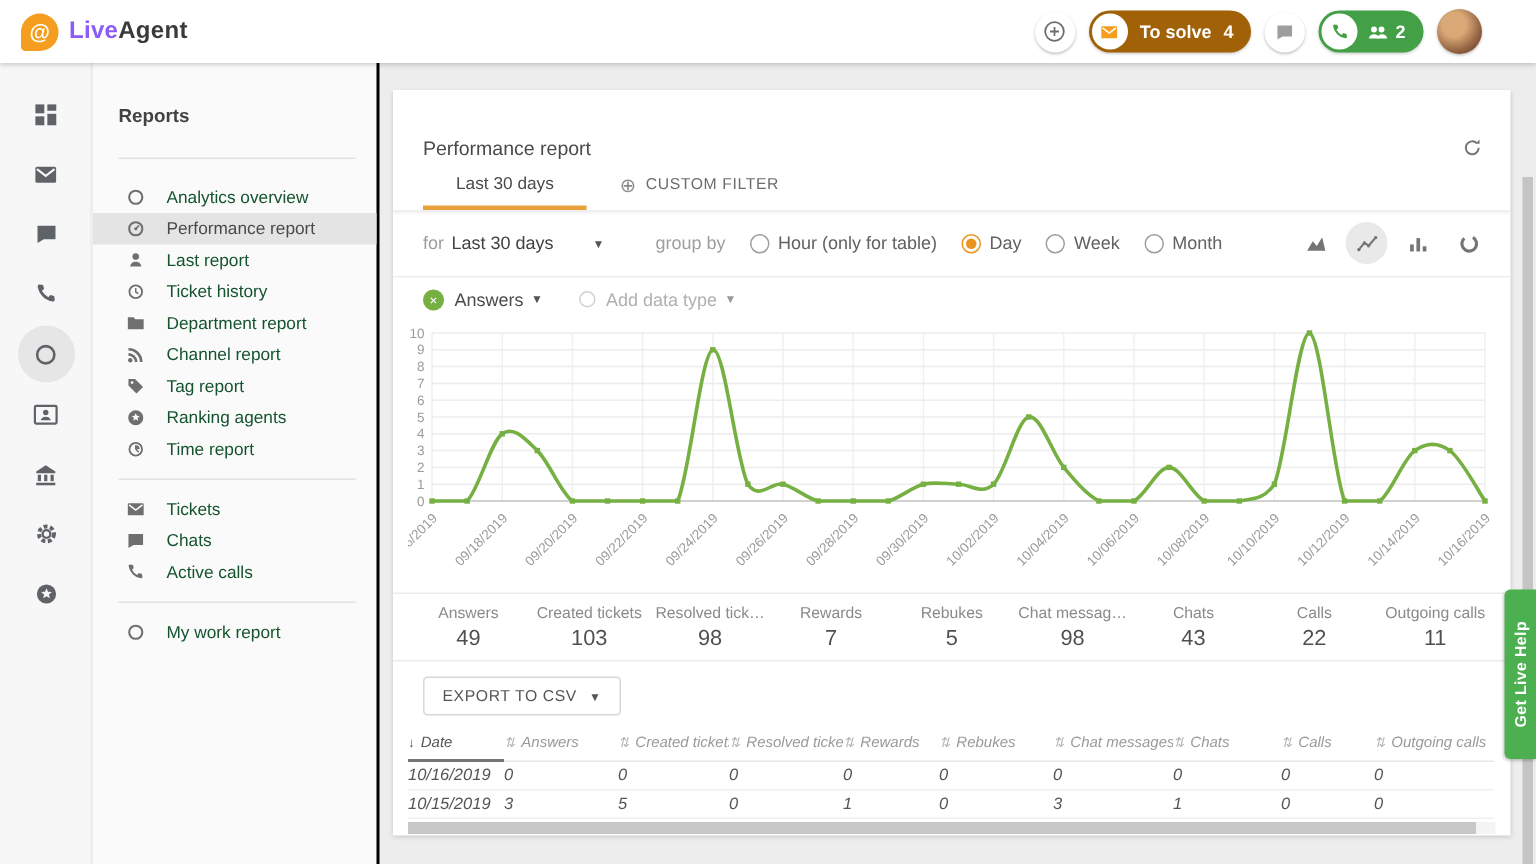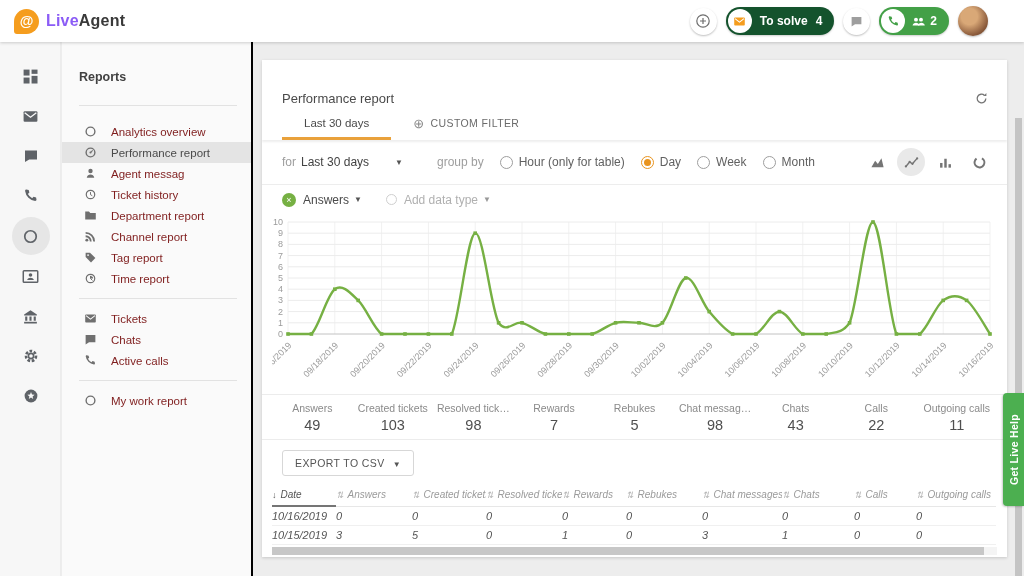--- a/index.html
+++ b/index.html
@@ -14,21 +14,21 @@
     color:#fff; font-weight:bold; font-size:14px; display:flex; align-items:center; justify-content:center; }
   .brand-text { font-size:16px; font-weight:bold; letter-spacing:.2px; }
   .brand-live { color:#8b5cf6; } .brand-agent { color:#3a3a3a; }
   .tb-right { margin-left:auto; display:flex; align-items:center; gap:9px; margin-right:36px; }
   .circ-btn { width:27px; height:27px; border-radius:50%; background:#fff; border:none;
     box-shadow:0 1px 2px rgba(0,0,0,.25); display:flex; align-items:center; justify-content:center;
     color:#6e6e6e; cursor:pointer; }
   .pill { height:28px; border-radius:14px; display:flex; align-items:center; color:#fff;
     font-size:12px; font-weight:bold; padding:2px; cursor:pointer; border:none;
     box-shadow:0 1px 2px rgba(0,0,0,.2); }
-  .pill-orange { background:#14532d; }
+  .pill-orange { background:#a16207; }
   .pill-green  { background:#43a047; }
   .pill-ic { width:24px; height:24px; border-radius:50%; background:#fff; display:flex;
     align-items:center; justify-content:center; }
   .pill-label { padding:0 6px 0 8px; } .pill-count { padding:0 10px 0 2px; }
   .avatar { width:30px; height:30px; border-radius:50%;
     background:radial-gradient(circle at 38% 35%, #d9a877 0 30%, #8a5a3b 70%, #5d3c26 100%);
     box-shadow:0 1px 2px rgba(0,0,0,.25); }
 
   
   .rail { position:absolute; left:0; top:42px; bottom:0; width:61px; background:#f7f7f7;
@@ -36,21 +36,21 @@
   .rail-item { width:61px; height:40px; display:flex; align-items:center; justify-content:center;
     color:#5f6368; cursor:pointer; }
   .rail-item .halo { width:38px; height:38px; border-radius:50%; display:flex; align-items:center; justify-content:center; }
   .rail-item.active .halo { background:#e6e6e6; }
 
   
   .menu { position:absolute; left:62px; top:42px; bottom:0; width:191px; background:#fafafa;
     border-right:2px solid #000000; z-index:4; }
   .menu-title { font-size:12.5px; font-weight:bold; color:#424242; padding:28px 0 12px 17px; }
   .menu-div { border:none; border-top:1px solid #e2e2e2; margin:9px 14px 9px 17px; }
-  .mi { display:flex; align-items:center; height:21px; padding-left:22px; cursor:pointer; color:#7f1d1d; }
+  .mi { display:flex; align-items:center; height:21px; padding-left:22px; cursor:pointer; color:#14532d; }
   .mi.active { background:#e4e4e4; color:#4a4a4a; }
   .mic { width:15px; display:flex; align-items:center; color:#6f6f6f; }
   .mil { font-size:11.5px; margin-left:12px; white-space:nowrap; }
 
   
   .content { position:absolute; left:253px; top:42px; right:0; bottom:0; background:#ededed; }
   .card { position:absolute; left:9px; top:18px; width:745px; height:497px; background:#fff;
     box-shadow:0 1px 3px rgba(0,0,0,.16); overflow:hidden; }
   .card-head { height:46px; display:flex; align-items:flex-end; padding:0 18px 0 20px; }
   .card-title { font-size:13px; color:#4a4a4a; }
@@ -272,21 +272,21 @@
         </span>
         <span class="mil">Performance report</span>
       </div>
     <div class="mi">
         <span class="mic">
           <svg class="ic" width="13" height="13" viewBox="0 0 16 16" fill="currentColor">
             <circle cx="8" cy="5" r="2.7"></circle>
             <path d="M3.4 13.2c.5-2.9 2.4-4 4.6-4s4.1 1.1 4.6 4z"></path>
           </svg>
         </span>
-        <span class="mil">Agent messag</span>
+        <span class="mil">Last report</span>
       </div>
     <div class="mi">
         <span class="mic">
           <svg class="ic" width="13" height="13" viewBox="0 0 16 16">
             <circle cx="8" cy="8" r="5.2" fill="none" stroke="currentColor" stroke-width="1.5"></circle>
             <path d="M8 5v3.2l2.2 1.3" stroke="currentColor" stroke-width="1.2" fill="none"></path>
           </svg>
         </span>
         <span class="mil">Ticket history</span>
       </div>
@@ -308,20 +308,29 @@
         <span class="mil">Channel report</span>
       </div>
     <div class="mi">
         <span class="mic">
           <svg class="ic" width="13" height="13" viewBox="0 0 16 16" fill="currentColor">
             <path d="M2 2h5.4L14 8.6 8.6 14 2 7.4z"></path>
             <circle cx="5" cy="5" r="1.1" fill="#fafafa"></circle>
           </svg>
         </span>
         <span class="mil">Tag report</span>
+      </div>
+    <div class="mi">
+        <span class="mic">
+          <svg class="ic" width="13" height="13" viewBox="0 0 16 16" fill="currentColor">
+            <circle cx="8" cy="8" r="6.2"></circle>
+            <path fill="#fafafa" d="M8 4.2l.9 2.2 2.4.2-1.8 1.6.5 2.3L8 9.3l-2 1.2.5-2.3-1.8-1.6 2.4-.2z"></path>
+          </svg>
+        </span>
+        <span class="mil">Ranking agents</span>
       </div>
     <div class="mi">
         <span class="mic">
           <svg class="ic" width="13" height="13" viewBox="0 0 16 16">
             <circle cx="8" cy="8" r="5.2" fill="none" stroke="currentColor" stroke-width="1.5"></circle>
             <path d="M8 8V4.8M8 8l2.4 2.4" stroke="currentColor" stroke-width="1.2" fill="none"></path>
             <path d="M8 8V4.8A3.2 3.2 0 0 1 11.2 8z" fill="currentColor"></path>
           </svg>
         </span>
         <span class="mil">Time report</span>

